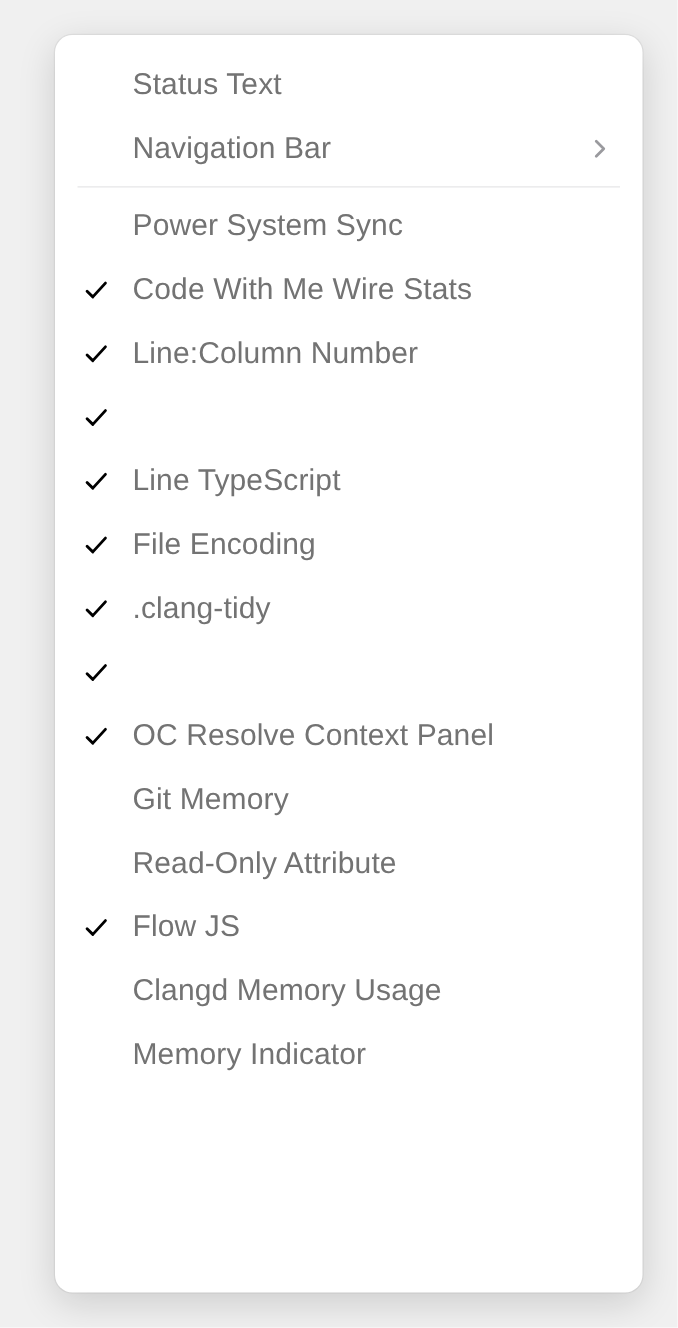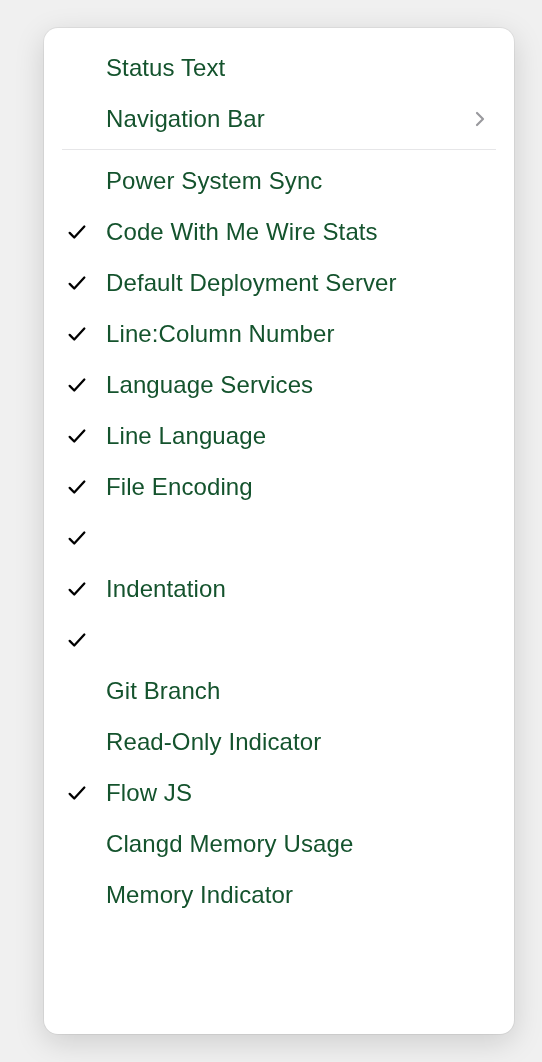--- a/index.html
+++ b/index.html
@@ -45,21 +45,21 @@
       width: 22px;
       height: 22px;
       stroke: #000000;
       stroke-width: 2.5;
       fill: none;
       stroke-linecap: round;
       stroke-linejoin: round;
     }
     .label {
       font-size: 24px;
-      color: #14532d;
+      color: #737373;
       flex: 1;
       letter-spacing: 0.1px;
     }
     .chevron-col {
       width: 24px;
       display: flex;
       align-items: center;
       justify-content: center;
       flex-shrink: 0;
     }
@@ -107,83 +107,75 @@
         </svg>
       </span>
       <span class="label">Code With Me Wire Stats</span>
     </div>
     <div class="menu-item">
       <span class="check-col">
         <svg class="check-icon" viewBox="0 0 24 24">
           <polyline points="4 13 9 18 20 6"></polyline>
         </svg>
       </span>
-      <span class="label">Default Deployment Server</span>
-    </div>
-    <div class="menu-item">
-      <span class="check-col">
-        <svg class="check-icon" viewBox="0 0 24 24">
-          <polyline points="4 13 9 18 20 6"></polyline>
-        </svg>
-      </span>
       <span class="label">Line:Column Number</span>
     </div>
     <div class="menu-item">
       <span class="check-col">
         <svg class="check-icon" viewBox="0 0 24 24">
           <polyline points="4 13 9 18 20 6"></polyline>
         </svg>
       </span>
-      <span class="label">Language Services</span>
     </div>
     <div class="menu-item">
       <span class="check-col">
         <svg class="check-icon" viewBox="0 0 24 24">
           <polyline points="4 13 9 18 20 6"></polyline>
         </svg>
       </span>
-      <span class="label">Line Language</span>
+      <span class="label">Line TypeScript</span>
     </div>
     <div class="menu-item">
       <span class="check-col">
         <svg class="check-icon" viewBox="0 0 24 24">
           <polyline points="4 13 9 18 20 6"></polyline>
         </svg>
       </span>
       <span class="label">File Encoding</span>
     </div>
     <div class="menu-item">
       <span class="check-col">
         <svg class="check-icon" viewBox="0 0 24 24">
           <polyline points="4 13 9 18 20 6"></polyline>
         </svg>
       </span>
-    </div>
-    <div class="menu-item">
-      <span class="check-col">
-        <svg class="check-icon" viewBox="0 0 24 24">
-          <polyline points="4 13 9 18 20 6"></polyline>
-        </svg>
-      </span>
-      <span class="label">Indentation</span>
+      <span class="label">.clang-tidy</span>
     </div>
     <div class="menu-item">
       <span class="check-col">
         <svg class="check-icon" viewBox="0 0 24 24">
           <polyline points="4 13 9 18 20 6"></polyline>
         </svg>
       </span>
     </div>
     <div class="menu-item">
-      <span class="check-col"></span>
-      <span class="label">Git Branch</span>
+      <span class="check-col">
+        <svg class="check-icon" viewBox="0 0 24 24">
+          <polyline points="4 13 9 18 20 6"></polyline>
+        </svg>
+      </span>
+      <span class="label">OC Resolve Context Panel</span>
     </div>
     <div class="menu-item">
       <span class="check-col"></span>
-      <span class="label">Read-Only Indicator</span>
+      <span class="label">Git Memory</span>
+    </div>
+    <div class="menu-item">
+      <span class="check-col"></span>
+      <span class="label">Read-Only Attribute</span>
     </div>
     <div class="menu-item">
       <span class="check-col">
         <svg class="check-icon" viewBox="0 0 24 24">
           <polyline points="4 13 9 18 20 6"></polyline>
         </svg>
       </span>
       <span class="label">Flow JS</span>
     </div>
     <div class="menu-item">

